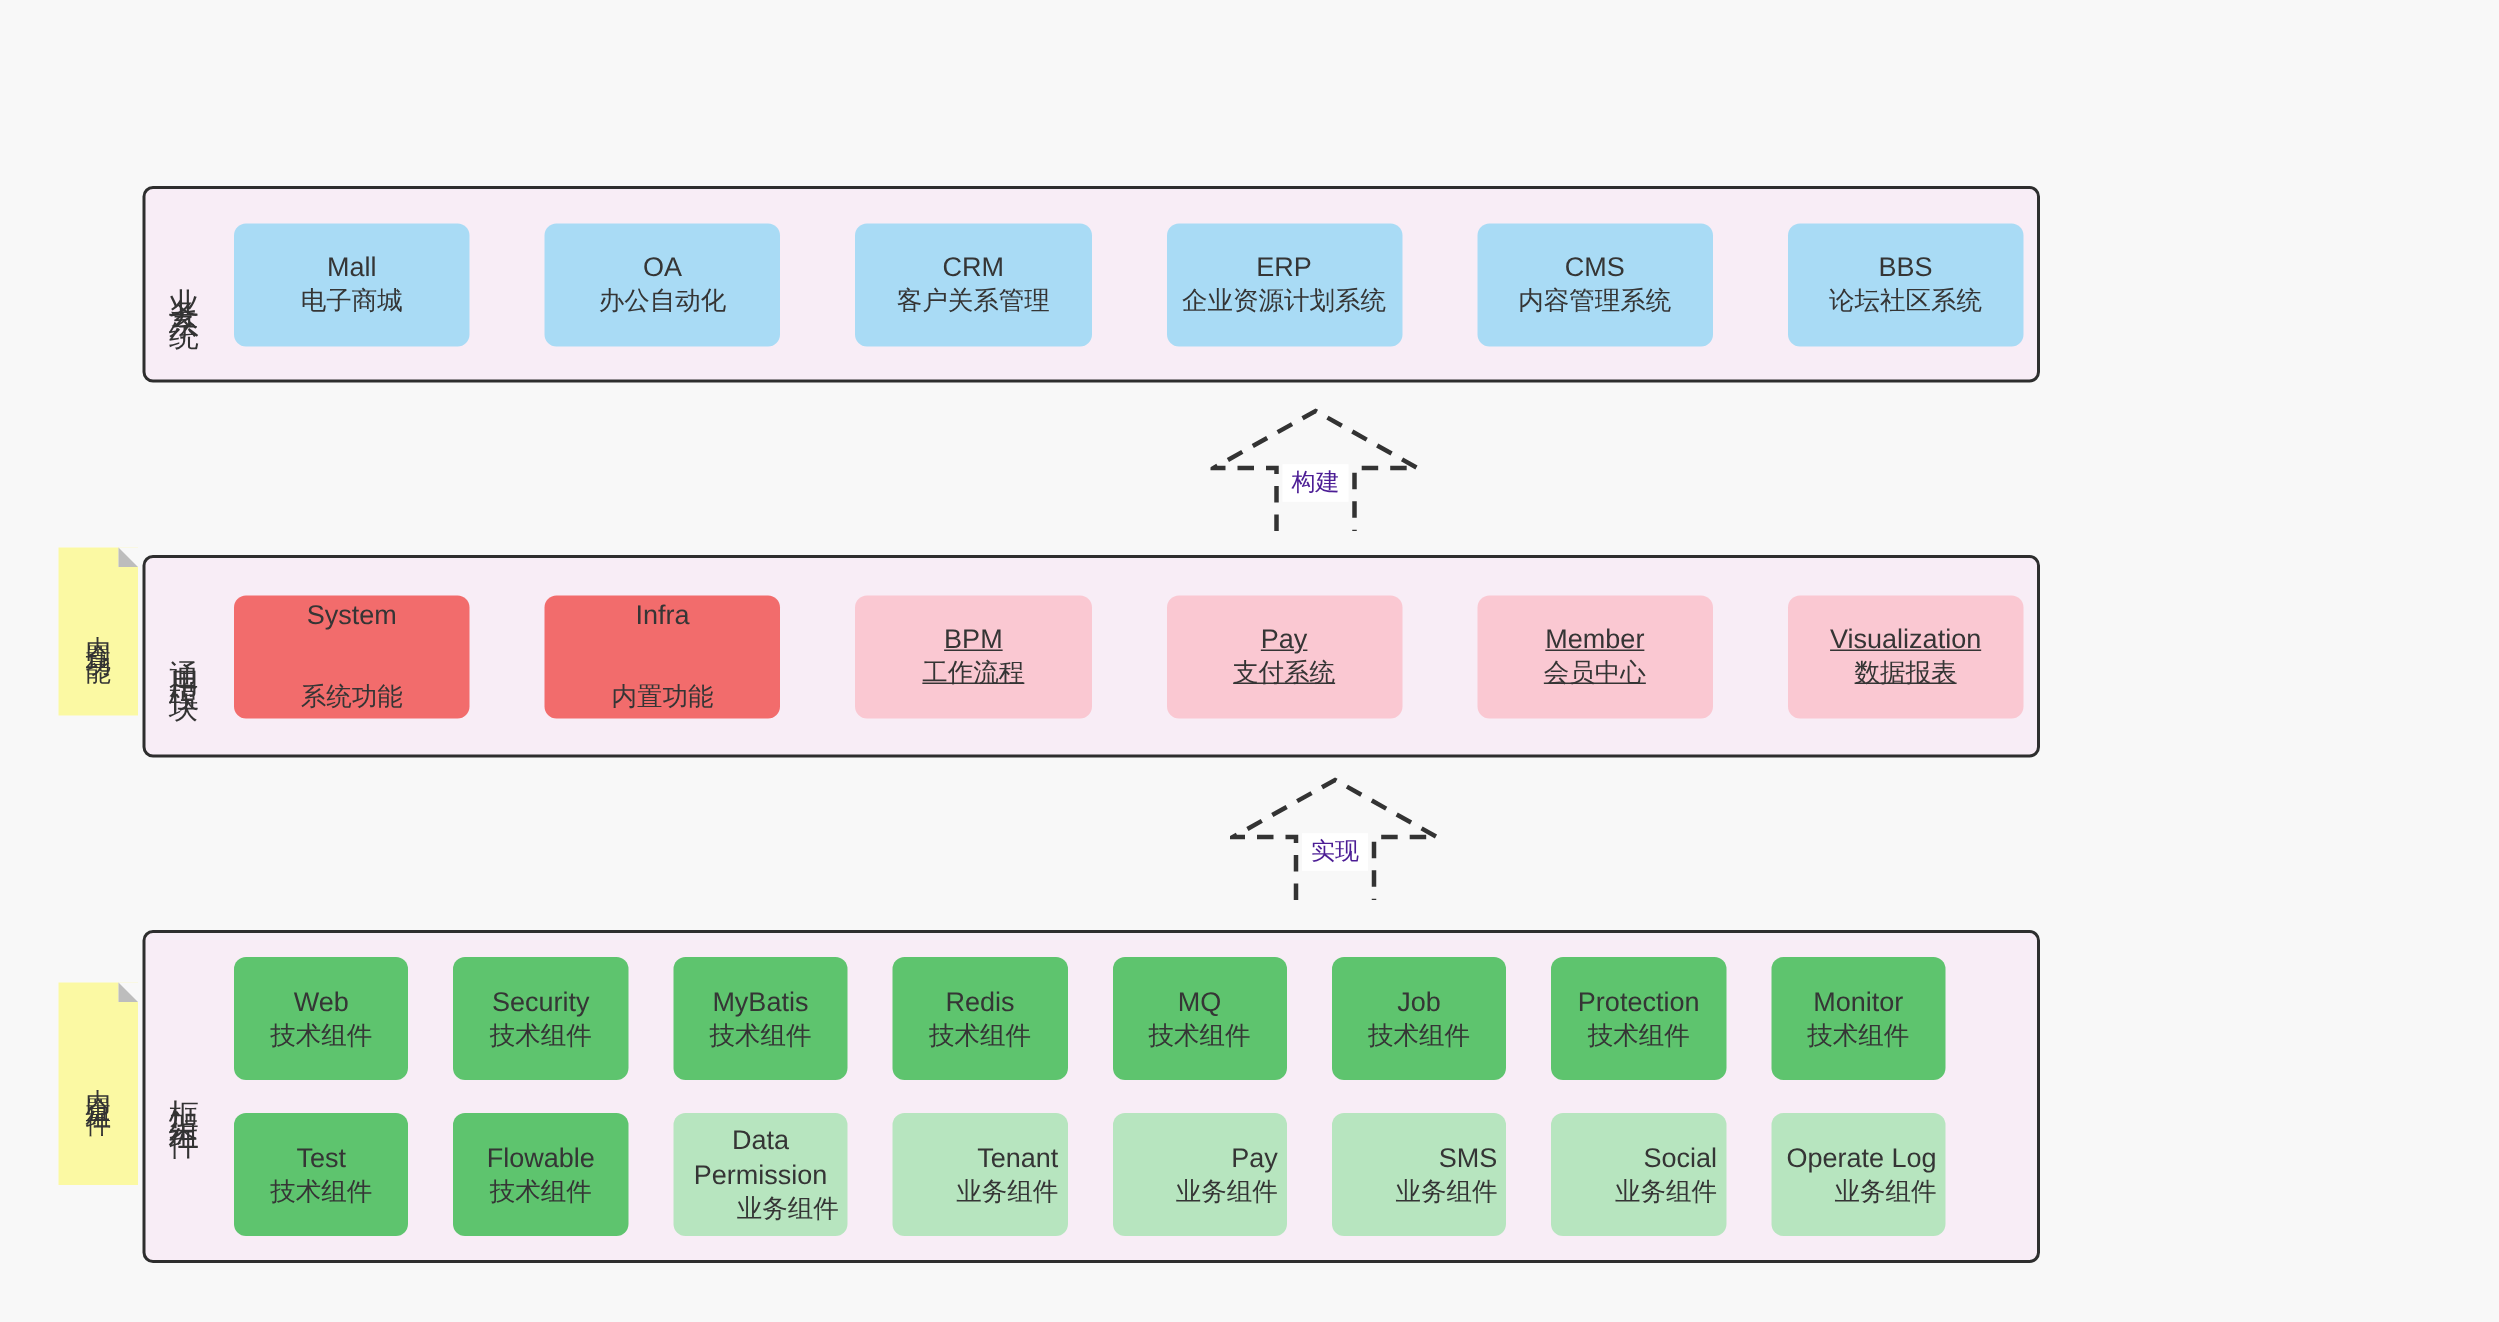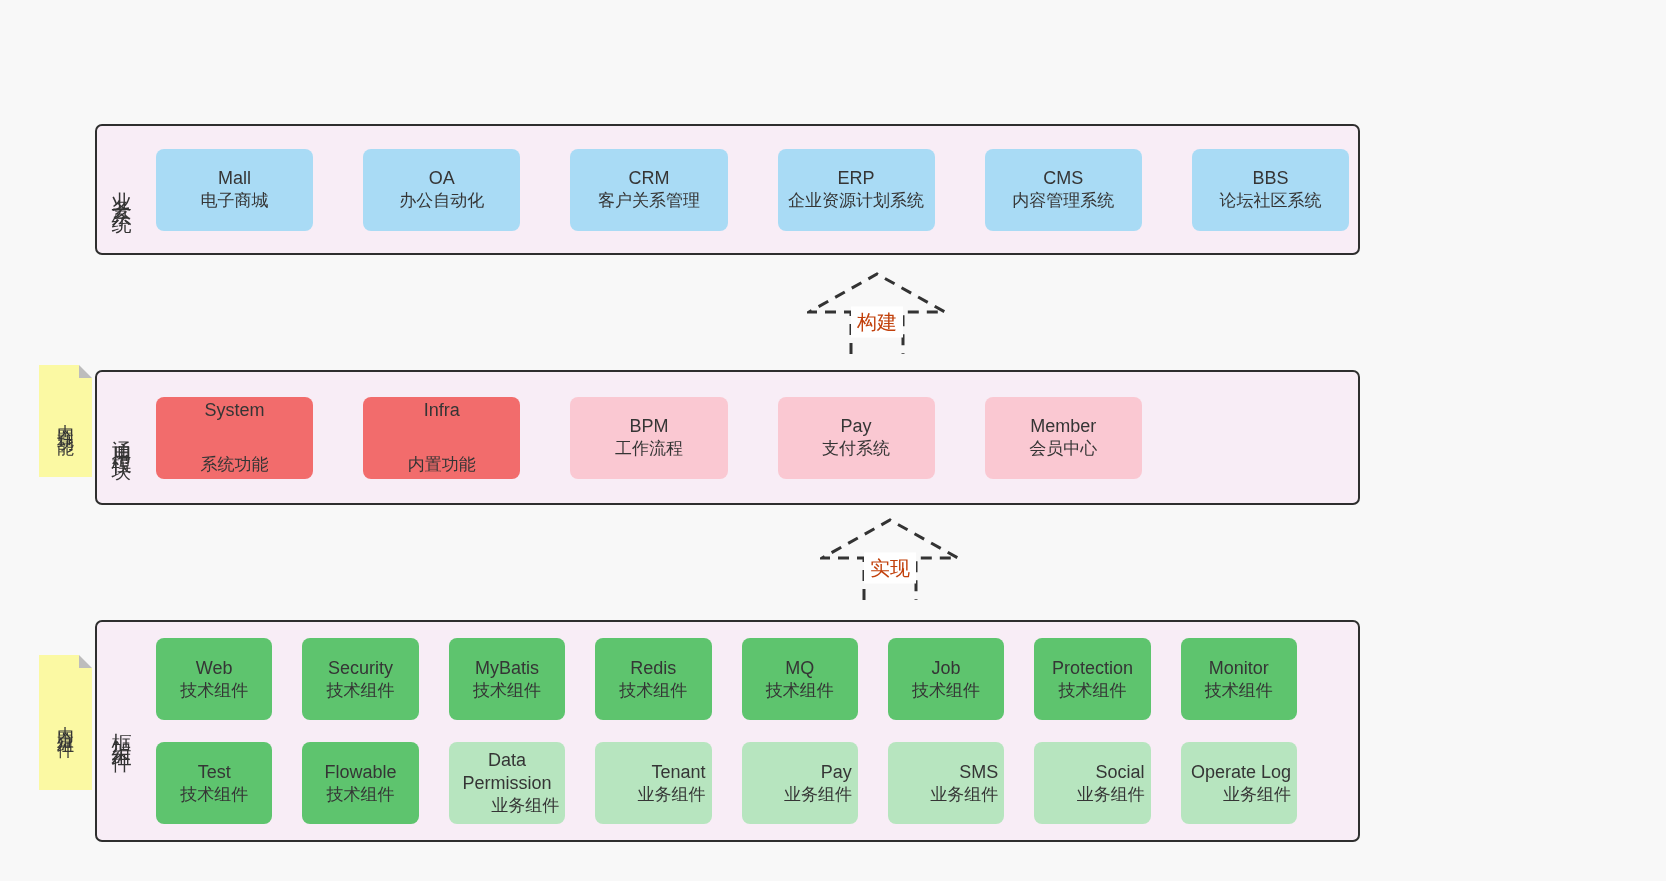--- a/index.html
+++ b/index.html
@@ -26,21 +26,21 @@
            margin-right:61px; grid-template-rows:82px 82px; }
   .box {
     border-radius:8px; display:flex; flex-direction:column;
     align-items:center; justify-content:center; text-align:center;
     line-height:1.28; padding:0 6px; box-sizing:border-box;
   }
   .box .t { font-size:18px; }
   .box .s { font-size:17px; }
   .blue   { background:#a9dbf5; }
   .red    { background:#f26c6c;gap:32px; }
-  .pink   { background:#fac8d2; }
+  .pink   { background:#fac8d2;text-decoration:underline; }
   .gdark  { background:#5ec46e; }
   .glight { background:#b7e5bf;align-items:flex-end; }
 
   .sticky {
     position:absolute; width:53px; background:#fbf9a3;
     display:flex; align-items:center; justify-content:center;
   }
   .sticky::after {
     content:""; position:absolute; top:0; right:0; width:0; height:0;
     border-left:13px solid #bdbdbd; border-top:13px solid #f8f8f8;
@@ -48,21 +48,21 @@
   .sticky .txt { writing-mode:vertical-rl; text-orientation:upright; font-size:17px; letter-spacing:5px; color:#333; }
   .sticky2 { left:39px; top:365px; height:112px; }
   .sticky3 { left:39px; top:655px; height:135px; }
 
   .arrow { position:absolute; width:140px; height:84px; }
   .arrow1 { left:807px; top:272px; }
   .arrow2 { left:820px; top:518px; }
   .arrow svg { display:block; }
   .arrow-label {
     position:absolute; left:50%; top:50px; transform:translate(-50%,-50%);
-    background:#ffffff; padding:2px 6px; font-size:20px; color:#c2410c; white-space:nowrap;
+    background:#ffffff; padding:2px 6px; font-size:16px; color:#4c1d95; white-space:nowrap;
   }
 </style>
 </head>
 <body>
 
 <div class="page">
 
   <section class="band band1">
     <div class="band-label">业务系统</div>
     <div class="boxes grid6">
@@ -120,20 +120,24 @@
         <div class="s">工作流程</div>
       </div>
       <div class="box pink">
         <div class="t">Pay</div>
         <div class="s">支付系统</div>
       </div>
       <div class="box pink">
         <div class="t">Member</div>
         <div class="s">会员中心</div>
       </div>
+      <div class="box pink">
+        <div class="t">Visualization</div>
+        <div class="s">数据报表</div>
+      </div>
     </div>
   </section>
 
   <div class="arrow arrow2">
     <svg width="140" height="84" viewBox="0 0 140 84">
       <path d="M44 82 V40 H2 L70 2 L138 40 H96 V82" fill="none" stroke="#333333" stroke-width="3" stroke-dasharray="11 8"></path>
     </svg>
     <span class="arrow-label">实现</span>
   </div>
 

